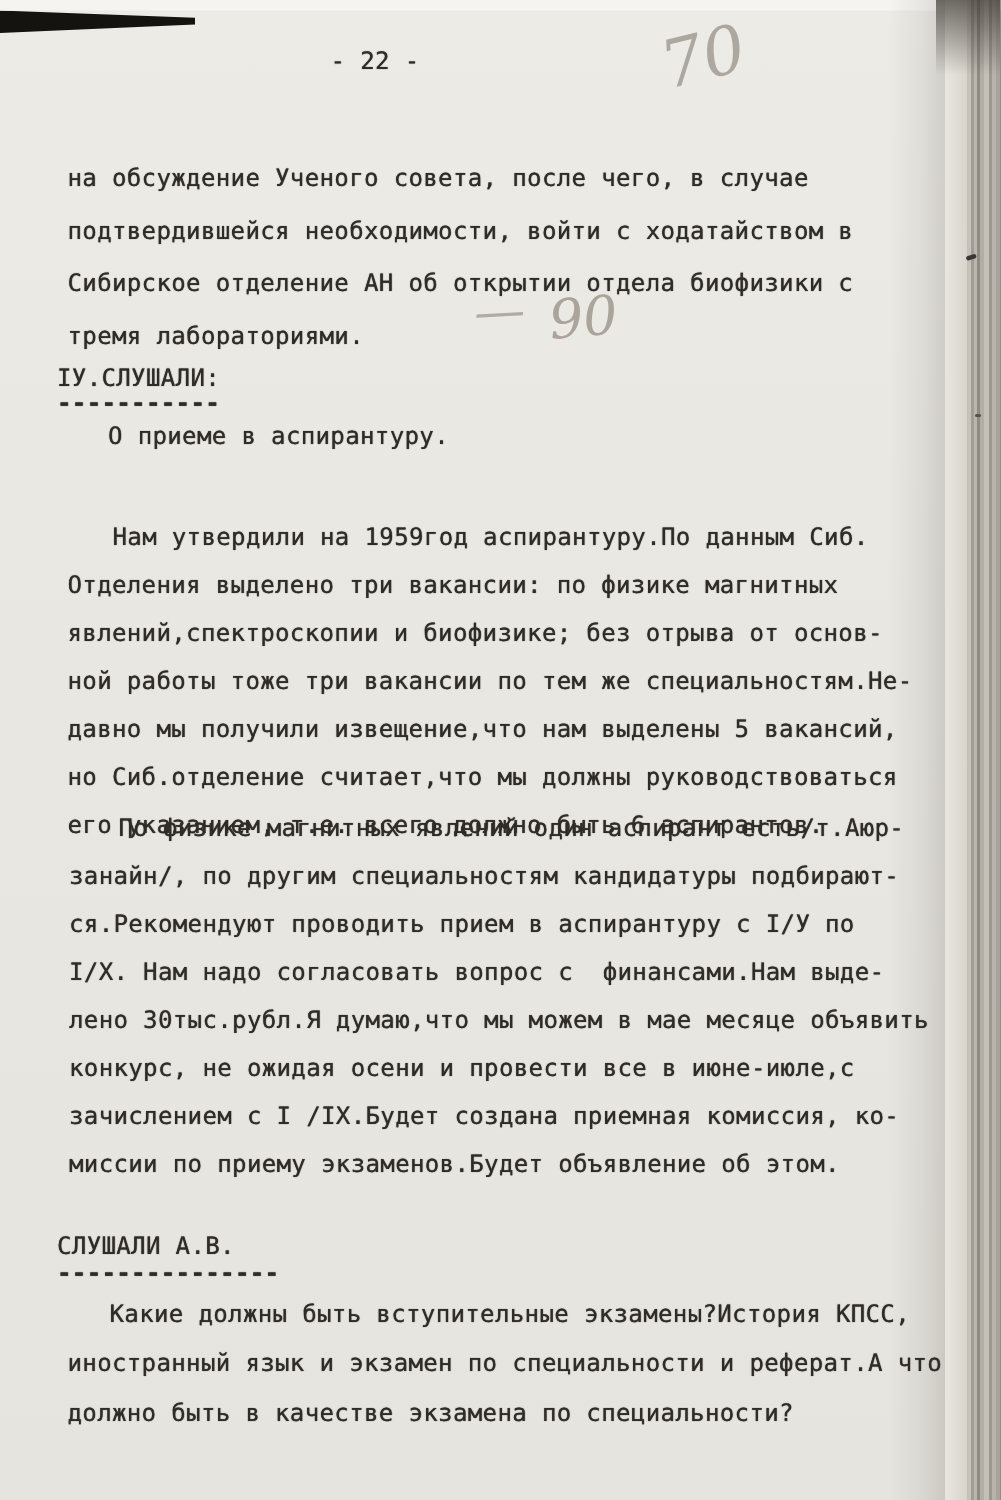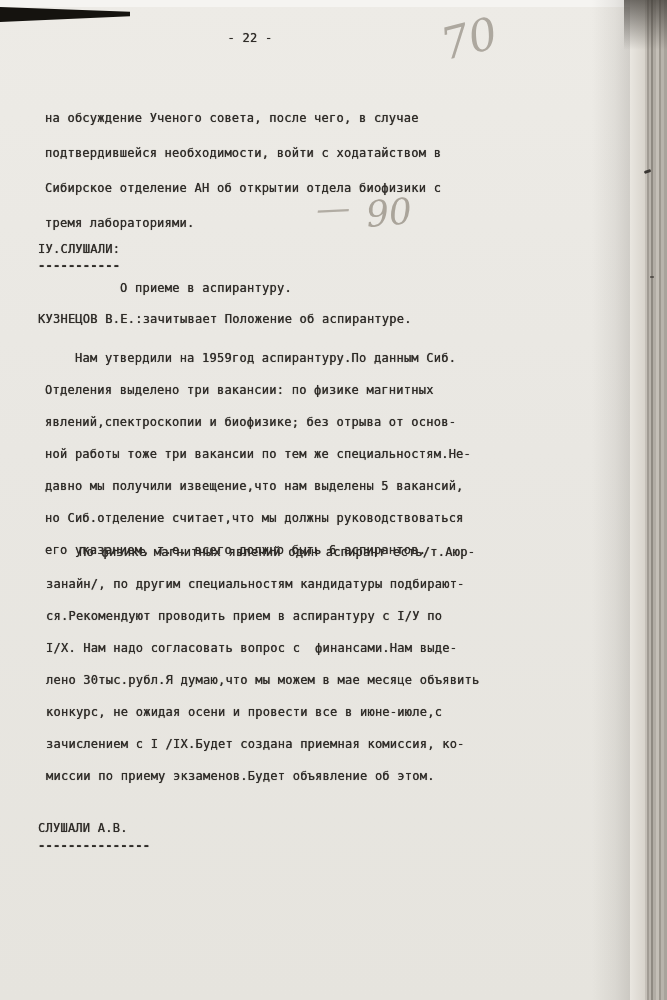--- a/index.html
+++ b/index.html
@@ -17,28 +17,28 @@
   .light-strip { position:absolute; left:630px; top:0; width:15px; height:100%;
     background:linear-gradient(90deg,#e9e6e0,#d8d4cc); }
   .streaks { position:absolute; left:645px; top:0; width:22px; height:100%;
     background:repeating-linear-gradient(90deg,#c6c1b9 0 2px,#a19c94 2px 4px,#bab5ad 4px 6px,#8f8a82 6px 8px,#b2ada5 8px 11px,#c4bfb7 11px 14px,#9d988f 14px 16px,#b8b3ab 16px 19px,#a8a39b 19px 22px); }
   .binding-top-dark { position:absolute; left:624px; top:0; width:43px; height:50px;
     background:linear-gradient(180deg, rgba(58,54,49,0.70), rgba(58,54,49,0)); }
   .speck1 { position:absolute; left:644px; top:170px; width:7px; height:3px; background:#3a3733; border-radius:2px; transform:rotate(-18deg); }
   .speck2 { position:absolute; left:650px; top:276px; width:4px; height:2px; background:#55514b; border-radius:1px; }
   
   .tw {
-    position:absolute; white-space:pre-wrap; font-size:12px; letter-spacing:0.25px;
+    position:absolute; white-space:pre-wrap; font-size:16px; letter-spacing:0.25px;
     color:#2f2c28; text-shadow:0 0 0.7px rgba(47,44,40,0.85), 0.3px 0.3px 0 rgba(47,44,40,0.25);
   }
   .page-number { left:180px; top:31px; width:140px; text-align:center; }
   .p1 { left:45px; top:101px; width:585px; line-height:35px; }
   .h-slushali { left:38px; top:242px;text-align:right; }
   .u-slushali { left:38px; top:259px; font-weight:bold; }
-  .opriem { left:72px; top:281px;margin-left:48px; }
+  .opriem { left:72px; top:281px; }
   .kuznetsov { left:38px; top:312px; }
   .p2 { left:45px; top:342px; width:592px; line-height:32px; text-indent:30px; }
   .p3 { left:46px; top:536px; width:594px; line-height:32px; text-indent:33px; }
   .h-korshunov { left:38px; top:821px; }
   .u-korshunov { left:38px; top:839px; font-weight:bold; }
   .p4 { left:45px; top:859px; width:600px; line-height:33px; text-indent:28px; }
   
   .pencil { position:absolute; font-family:"DejaVu Serif", serif; font-style:italic; color:#a39d93; }
   .pencil-70 { left:441px; top:13px; font-size:44px; transform:rotate(-14deg); opacity:0.85; }
   .pencil-dash { left:316px; top:188px; font-size:34px; opacity:0.8; transform:rotate(-3deg); }
@@ -66,35 +66,37 @@
 
   <div class="tw p1">на обсуждение Ученого совета, после чего, в случае
 подтвердившейся необходимости, войти с ходатайством в
 Сибирское отделение АН об открытии отдела биофизики с
 тремя лабораториями.</div>
 
   <div class="tw h-slushali">IУ.СЛУШАЛИ:</div>
   <div class="tw u-slushali">-----------</div>
 
   <div class="tw opriem">О приеме в аспирантуру.</div>
-  <div class="tw kuznetsov">КУЗНЕЦОВ В.Е.:зачитывает Положение об аспирантуре.</div>
 
   <div class="tw p2">Нам утвердили на 1959год аспирантуру.По данным Сиб.
 Отделения выделено три вакансии: по физике магнитных
 явлений,спектроскопии и биофизике; без отрыва от основ-
 ной работы тоже три вакансии по тем же специальностям.Не-
 давно мы получили извещение,что нам выделены 5 вакансий,
 но Сиб.отделение считает,что мы должны руководствоваться
 его указанием, т.е. всего должно быть 6 аспирантов.</div>
   <div class="tw p3">По физике магнитных явлений один аспирант есть/т.Аюр-
 занайн/, по другим специальностям кандидатуры подбирают-
 ся.Рекомендуют проводить прием в аспирантуру с I/У по
 I/Х. Нам надо согласовать вопрос с  финансами.Нам выде-
 лено 30тыс.рубл.Я думаю,что мы можем в мае месяце объявить
 конкурс, не ожидая осени и провести все в июне-июле,с
 зачислением с I /IХ.Будет создана приемная комиссия, ко-
 миссии по приему экзаменов.Будет объявление об этом.</div>
 
   <div class="tw h-korshunov">СЛУШАЛИ А.В.</div>
   <div class="tw u-korshunov">---------------</div>
 
+  <div class="tw p4">Какие должны быть вступительные экзамены?История КПСС,
+иностранный язык и экзамен по специальности и реферат.А что
+должно быть в качестве экзамена по специальности?</div>
 
 </div>
 
 </body></html>

